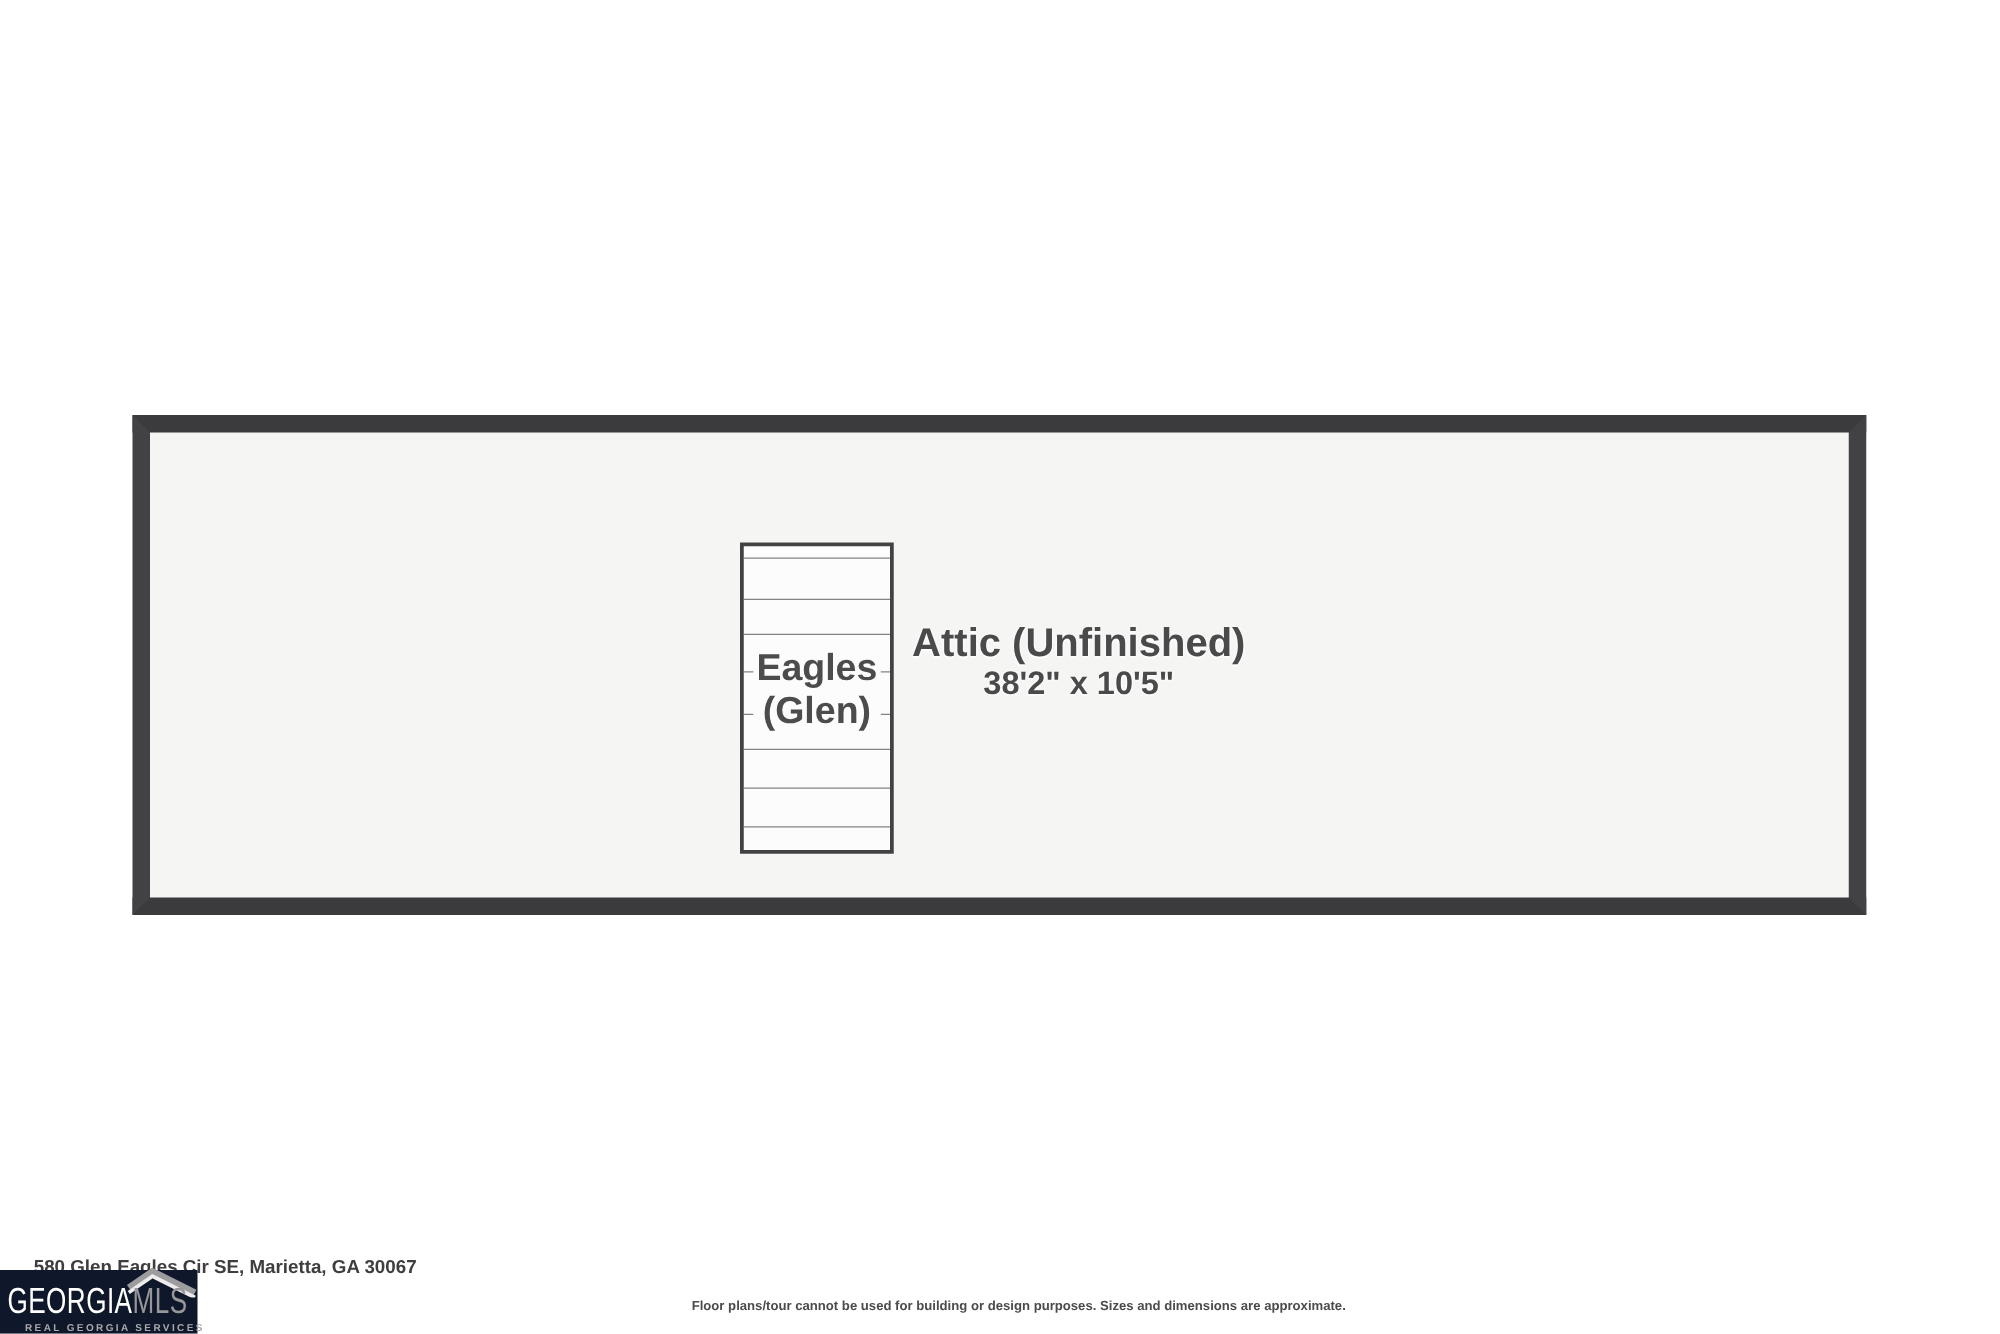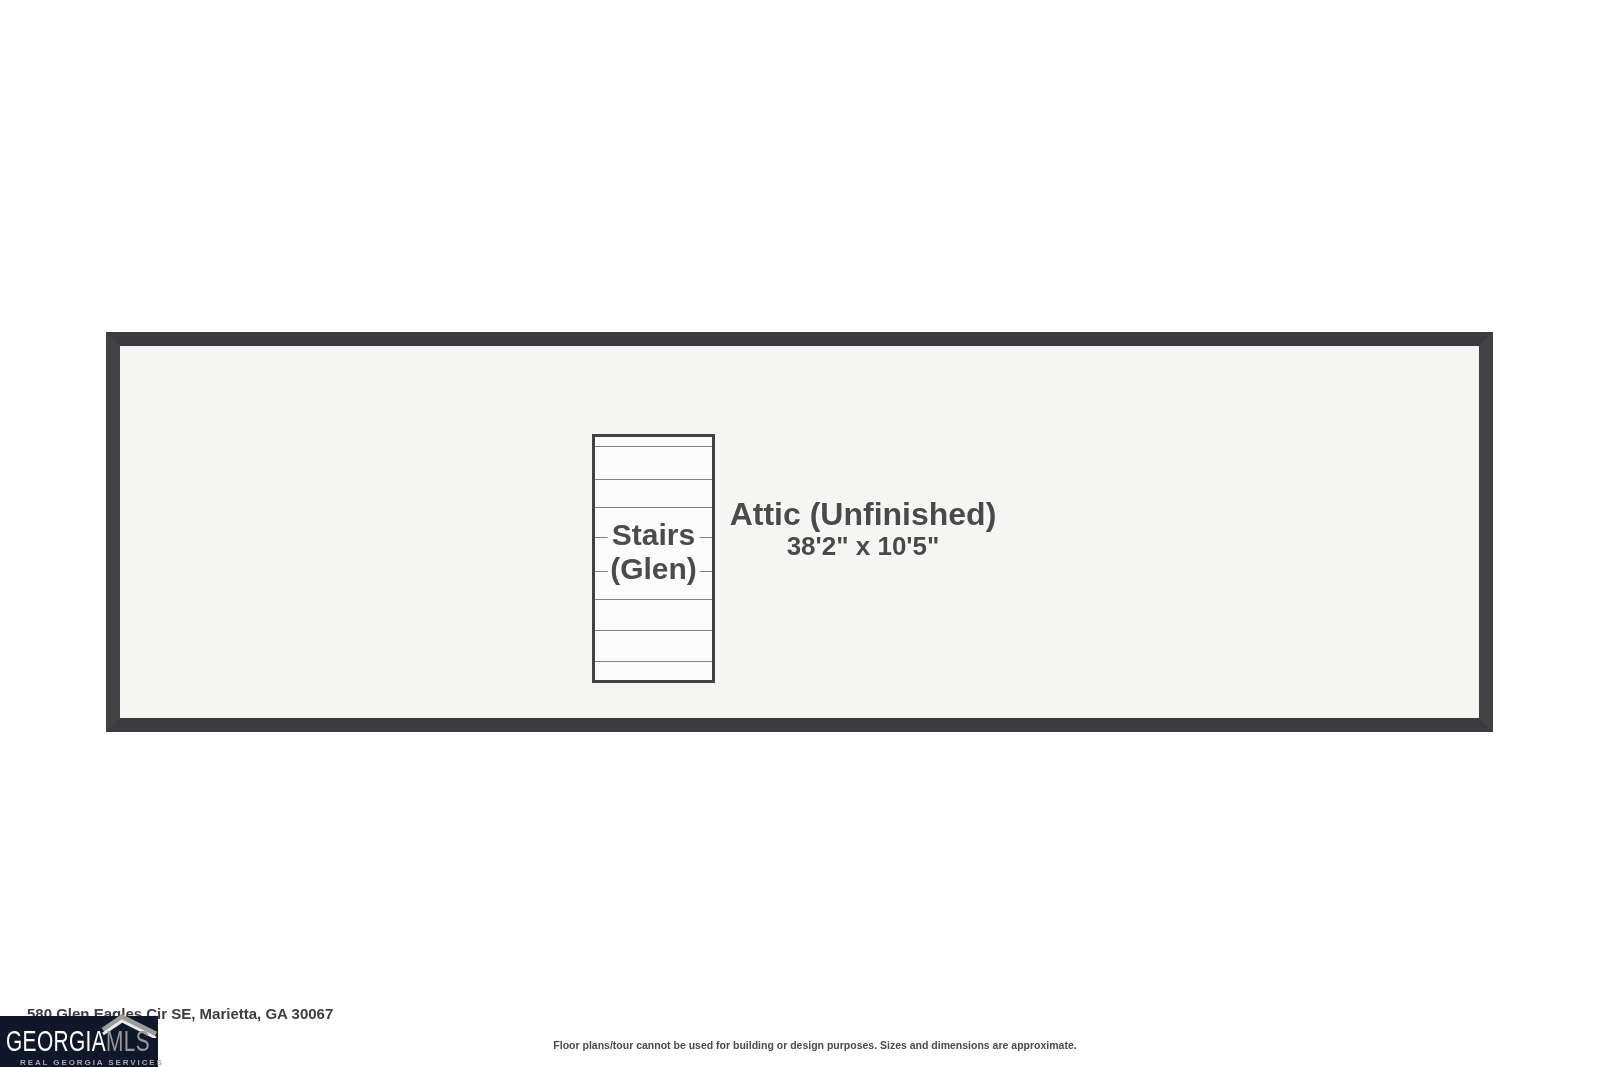--- a/index.html
+++ b/index.html
@@ -133,21 +133,21 @@
 
     <div class="tread" style="top: 9px;"></div>
       <div class="tread" style="top: 42px;"></div>
       <div class="tread" style="top: 70px;"></div>
       <div class="tread" style="top: 100px;"></div>
       <div class="tread" style="top: 134px;"></div>
       <div class="tread" style="top: 162px;"></div>
       <div class="tread" style="top: 193px;"></div>
       <div class="tread" style="top: 224px;"></div>
       <div class="stairs-label">
-      <div>Stairs</div>
+      <div>Eagles</div>
       <div>(Glen)</div>
     </div>
   </div>
 
   <div class="room-label">
     <div class="room-name">Attic (Unfinished)</div>
     <div class="room-dims">38'2" x 10'5"</div>
   </div>
 </div>
 

